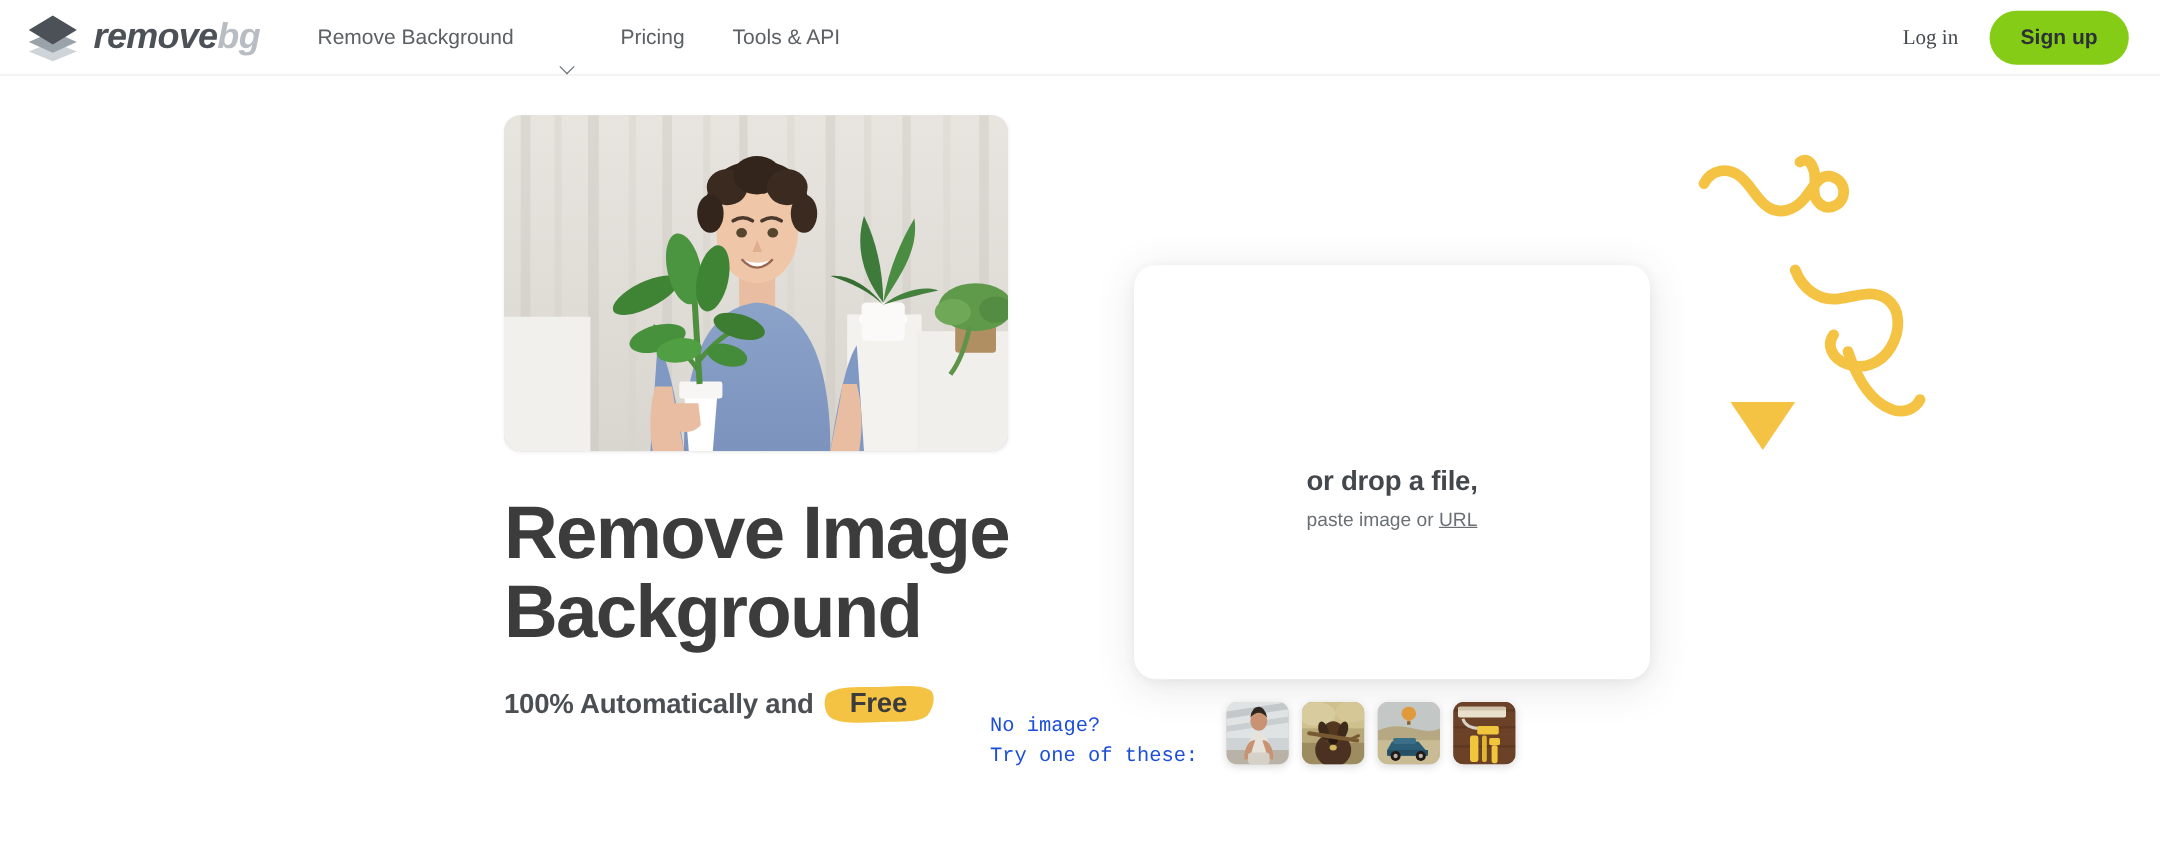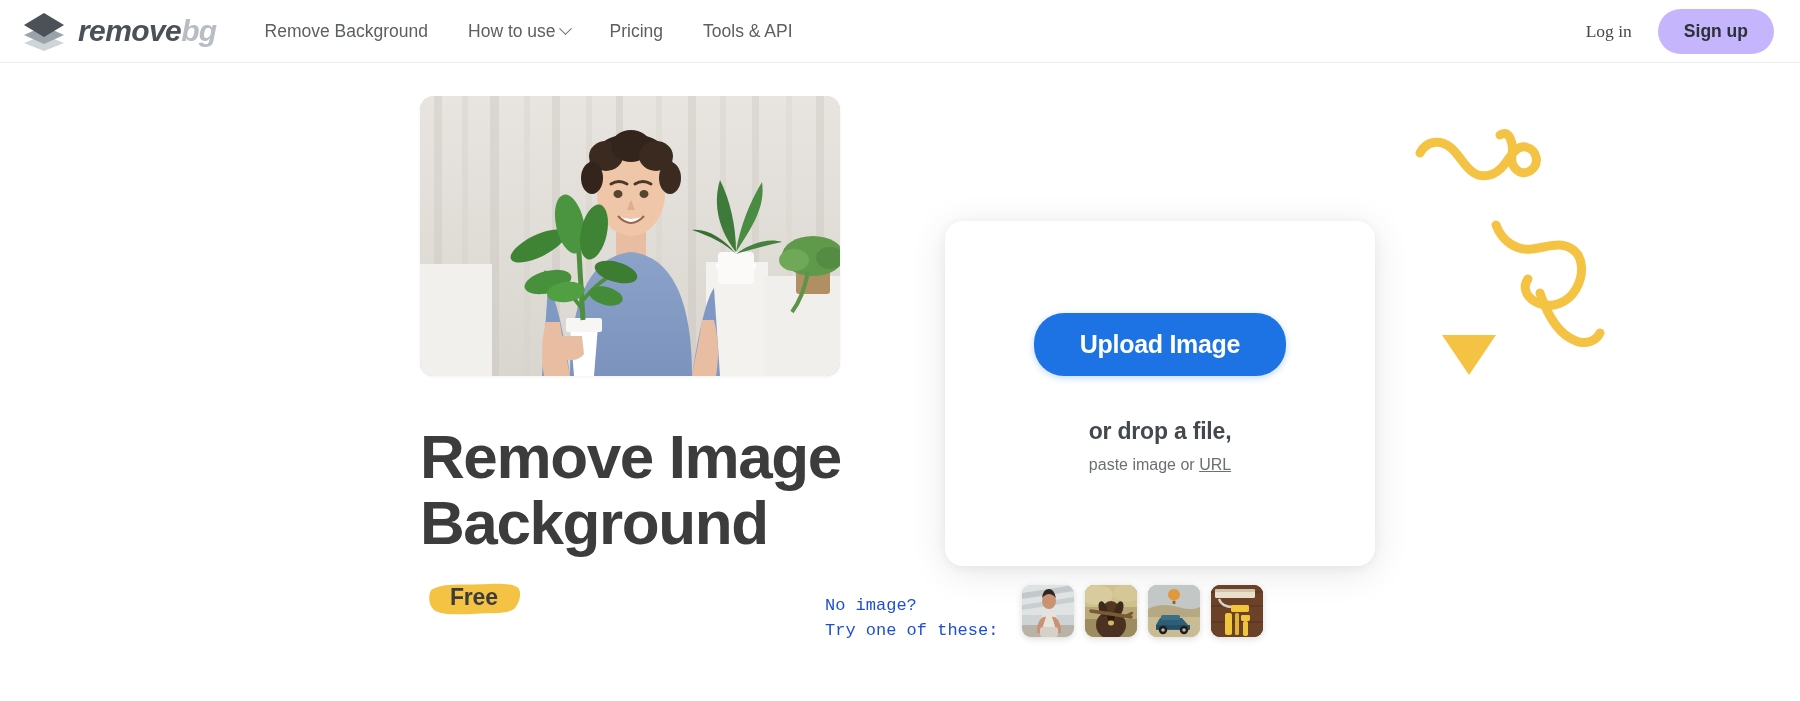--- a/index.html
+++ b/index.html
@@ -98,21 +98,21 @@
     padding: 10px 18px;
     cursor: pointer;
     text-decoration: none;
     white-space: nowrap;
     font-family: Liberation Serif, serif;
   }
   .signup-btn {
     font-size: 17.5px;
     font-weight: 600;
     color: #2c3136;
-    background: #c4b5fd;
+    background: #84cc16;
     border: none;
     border-radius: 24px;
     padding: 12px 26px;
     cursor: pointer;
     font-family: inherit;
     white-space: nowrap;
   }
 
   
   .main {
@@ -137,21 +137,21 @@
     height: 280px;
     border-radius: 14px;
     overflow: hidden;
     position: relative;
     background: #dfdcd7;
     box-shadow: 0 1px 3px rgba(0,0,0,.06);
   }
   .hero-photo svg { display: block; width: 100%; height: 100%; }
 
   .hero-title {
-    margin-top: 48px;
+    margin-top: 36px;
     font-size: 62px;
     font-weight: bold;
     line-height: 1.06;
     letter-spacing: -1.4px;
     color: #3c3c3c;
     width: 470px;
   }
 
   .hero-sub {
     margin-top: 26px;
@@ -294,21 +294,20 @@
       <span class="brand-remove">remove</span>
         <span class="brand-bg">bg</span>
     </span>
   </a>
 
   <nav class="nav">
     <a class="nav-item">
       <span>Remove Background</span>
     </a>
     <a class="nav-item">
-      <span>How to use</span>
       <span class="chev"></span>
     </a>
     <a class="nav-item">
       <span>Pricing</span>
     </a>
     <a class="nav-item">
       <span>Tools &amp; API</span>
     </a>
   </nav>
 
@@ -426,33 +425,33 @@
         </g>
       </svg>
     </div>
 
     <h1 class="hero-title">
       <span>Remove Image</span><br>
       <span>Background</span>
     </h1>
 
     <div class="hero-sub">
+      <span>100% Automatically and</span>
       <span class="free-wrap">
         <svg viewBox="0 0 110 48" preserveAspectRatio="none">
           <path d="M6 14 C20 6 40 9 60 8 C78 7 96 6 104 12 C108 18 105 28 100 34 C92 41 74 39 56 40 C38 41 18 42 9 36 C3 31 2 20 6 14Z" fill="#f5c344"></path>
         </svg>
         <span>Free</span>
       </span>
     </div>
   </div>
 
   <div class="right-col">
 
     <div class="upload-card">
-      <button class="upload-btn">Upload Image</button>
       <div class="drop-text">or drop a file,</div>
       <div class="paste-text">
         <span>paste image or </span><a>URL</a>
       </div>
     </div>
 
     <div class="samples">
       <div class="samples-label">
         <div>No image?</div>
         <div>Try one of these:</div>

